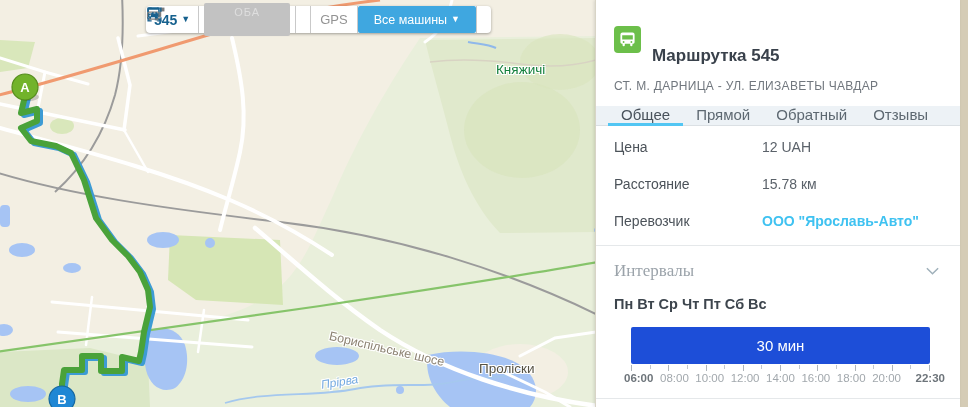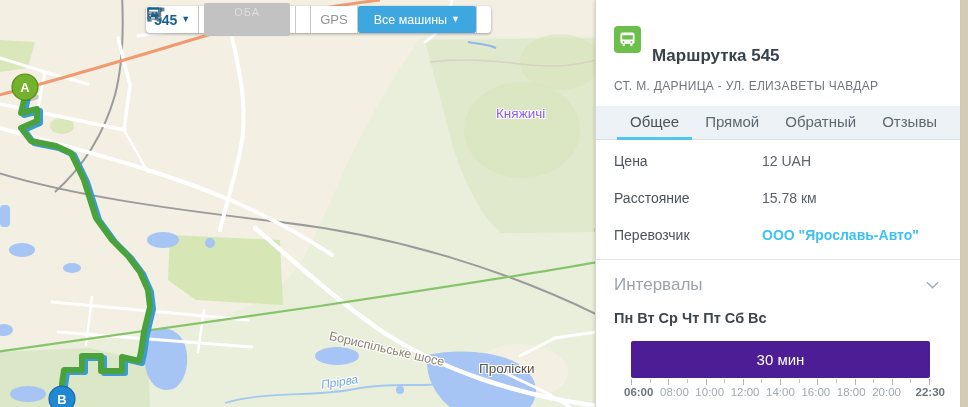--- a/index.html
+++ b/index.html
@@ -5,21 +5,21 @@
   * { margin:0; padding:0; box-sizing:border-box; }
   html,body { width:968px; height:407px; overflow:hidden; background:#d5ccb6; }
   body { font-family:"Liberation Sans", sans-serif; position:relative; }
 
   
   .map { position:absolute; left:0; top:0; width:596px; height:407px; background:#f3efe3; overflow:hidden; }
   .map svg { position:absolute; left:0; top:0; }
 
   .map-label { position:absolute; white-space:nowrap;
     text-shadow:-1px -1px 0 #fff,1px -1px 0 #fff,-1px 1px 0 #fff,1px 1px 0 #fff,0 1px 0 #fff,0 -1px 0 #fff; }
-  .lbl-town     { left:496px; top:62px;  font-size:13.5px; color:#8b5cf6;margin-top:44px; }
+  .lbl-town     { left:496px; top:62px;  font-size:13.5px; color:#15803d; }
   .lbl-highway  { left:331px; top:329px; font-size:12.5px; color:#8d8373; transform:rotate(13deg); transform-origin:0 0; }
   .lbl-village  { left:479px; top:361px; font-size:13.5px; color:#565244; }
   .lbl-river    { left:320px; top:378px; font-size:12px; font-style:italic; color:#74a9e0; transform:rotate(-9deg); transform-origin:0 0; }
 
   
   .toolbar { position:absolute; left:146px; top:6px; height:27px; display:flex; align-items:stretch;
     background:#fff; border-radius:4px; box-shadow:0 1px 3px rgba(0,0,0,.35); }
   .tb-sep { width:1px; background:#c9c9c9; margin:0; }
   .tb-btn { display:flex; align-items:center; gap:4px; padding:0 8px; cursor:pointer; }
   .tb-route { color:#16618e; font-weight:bold; font-size:14px; }
@@ -36,40 +36,40 @@
   
   .panel { position:absolute; left:595px; top:0; width:365px; height:407px; background:#fff;
     border-left:1px solid #d8d4c6; box-shadow:-1px 0 3px rgba(0,0,0,.12); }
   .panel-header { padding:13px 18px 0; }
   .ph-top { display:flex; align-items:center; gap:11px; }
   .route-icon { width:27px; height:27px; background:#6cbf4a; border-radius:4px;
     display:flex; align-items:center; justify-content:center; }
   .ph-title { font-size:17px; font-weight:bold; color:#39414b;margin-top:33px; }
   .ph-sub { margin-top:13px; font-size:12px; color:#71777e; letter-spacing:.3px; }
 
-  .tabs { margin-top:13px; display:flex; align-items:stretch; height:34px; background:#edf2f6;
-    border-bottom:1px solid #dbe0e4; padding-left:21px; }
+  .tabs { margin-top:13px; display:flex; align-items:stretch; height:20px; background:#edf2f6;
+    border-bottom:1px solid #dbe0e4; padding-left:12px; }
   .tab { display:flex; align-items:center; padding:0 13px; font-size:15px; color:#5d6871;
     cursor:pointer; border-bottom:3px solid transparent; margin-bottom:-1px; }
   .tab.active { color:#49525b; border-bottom-color:#52c6f3; }
 
   .fields { padding:2px 18px 2px; }
   .field-row { display:grid; grid-template-columns:148px 1fr; align-items:center; height:37px; }
   .f-label { font-size:14px; color:#4c535a; }
   .f-value { font-size:14px; color:#5b626a; }
   .f-value.link { color:#3fc2f1; font-weight:bold; cursor:pointer; }
 
   .divider { border:none; border-top:1px solid #e5e8ea; margin:4px 0 0; }
 
-  .intervals-head { display:flex; align-items:center; justify-content:space-between; padding:15px 20px 0 18px; }
+  .intervals-head { display:flex; align-items:center; justify-content:space-between; padding:15px 20px 0 18px;font-family:Liberation Serif, serif; }
   .intervals-title { font-size:17px; color:#9ba3aa; }
   .days { padding:15px 18px 0; font-size:14.5px; font-weight:bold; color:#3d454d; }
 
   .timeline { margin:15px 30px 0 35px; }
-  .tl-bar { height:37px; background:#4c1d95; border-radius:2px; display:flex; align-items:center;
+  .tl-bar { height:37px; background:#1d4ed8; border-radius:2px; display:flex; align-items:center;
     justify-content:center; color:#fff; font-size:15px; }
   .tl-ticks { display:flex; justify-content:space-between; height:7px; align-items:flex-start; padding-top:1px; }
   .tl-ticks i { width:1px; background:#c3c8cc; display:block; }
   .tl-ticks i.major { height:6px; background:#afb5ba; }
   .tl-ticks i.minor { height:4px; }
   .tl-times { width:calc(100% + 30px); margin-left:-15px; display:flex; justify-content:space-between;
     font-size:11.5px; color:#a2a8ad; margin-top:1px; }
   .tl-times span.edge { font-weight:bold; color:#6d747a;margin-left:8px; }
   .divider.bottom { margin-top:14px; }
 </style>

